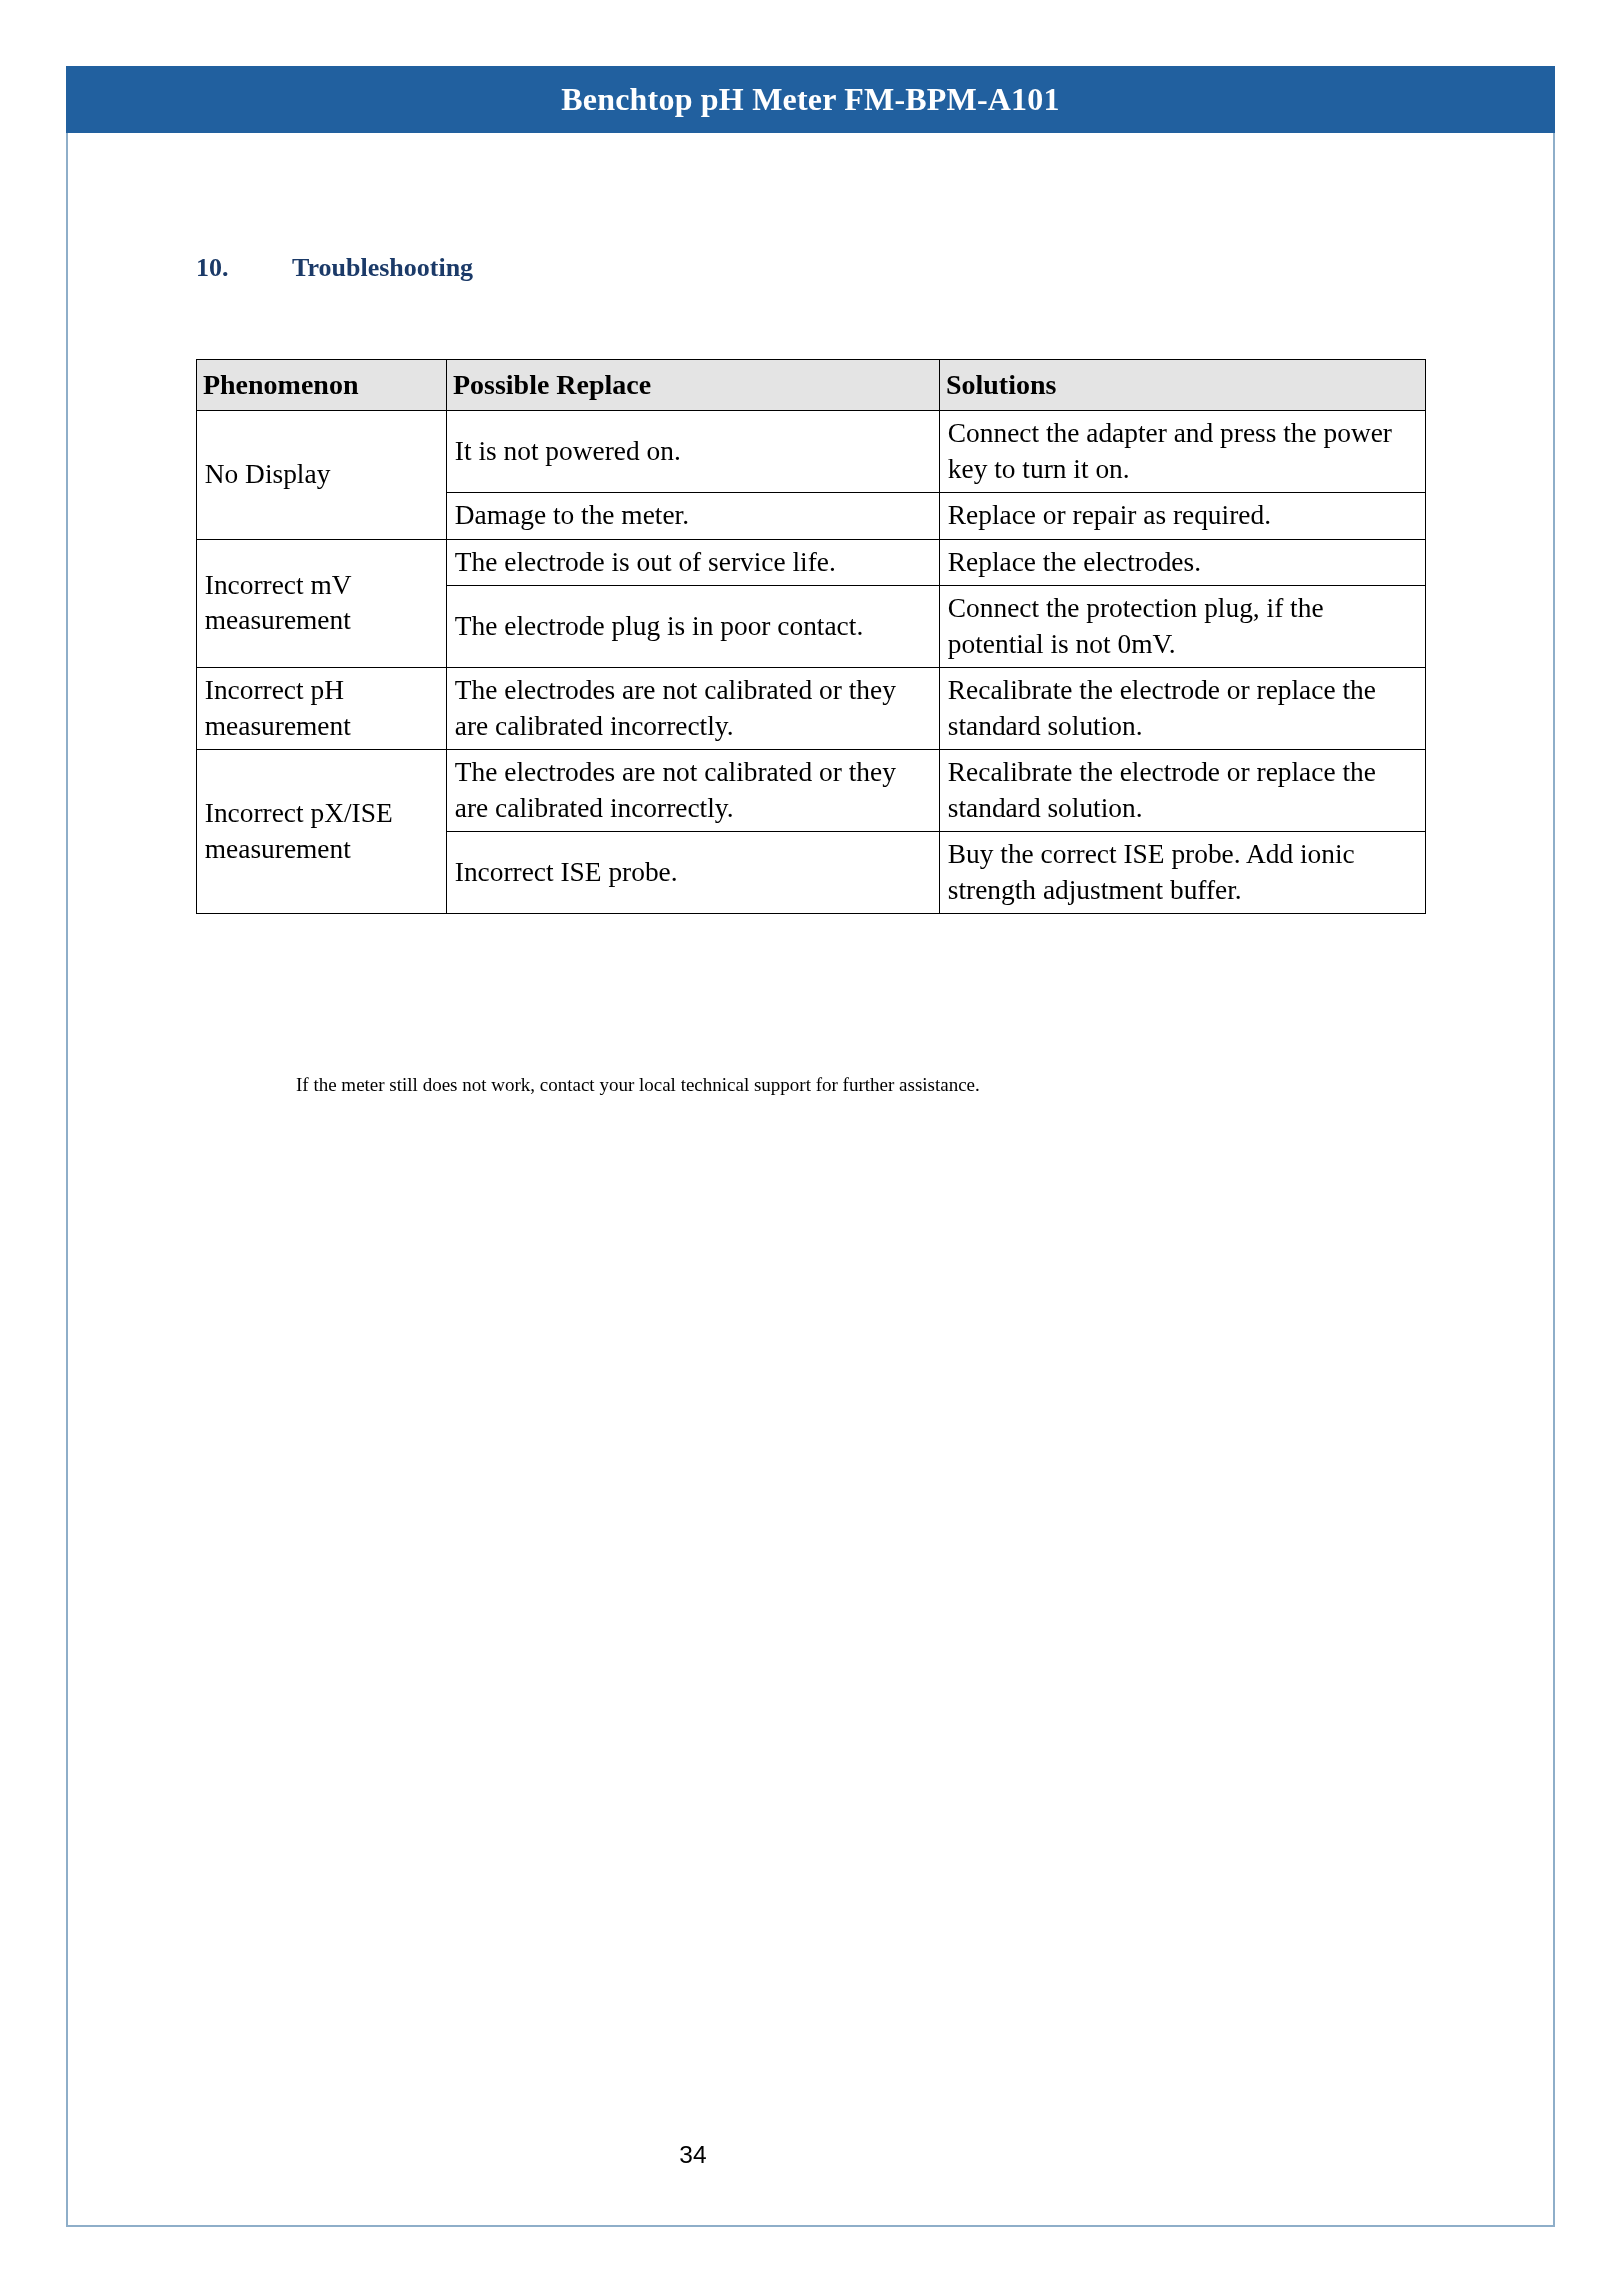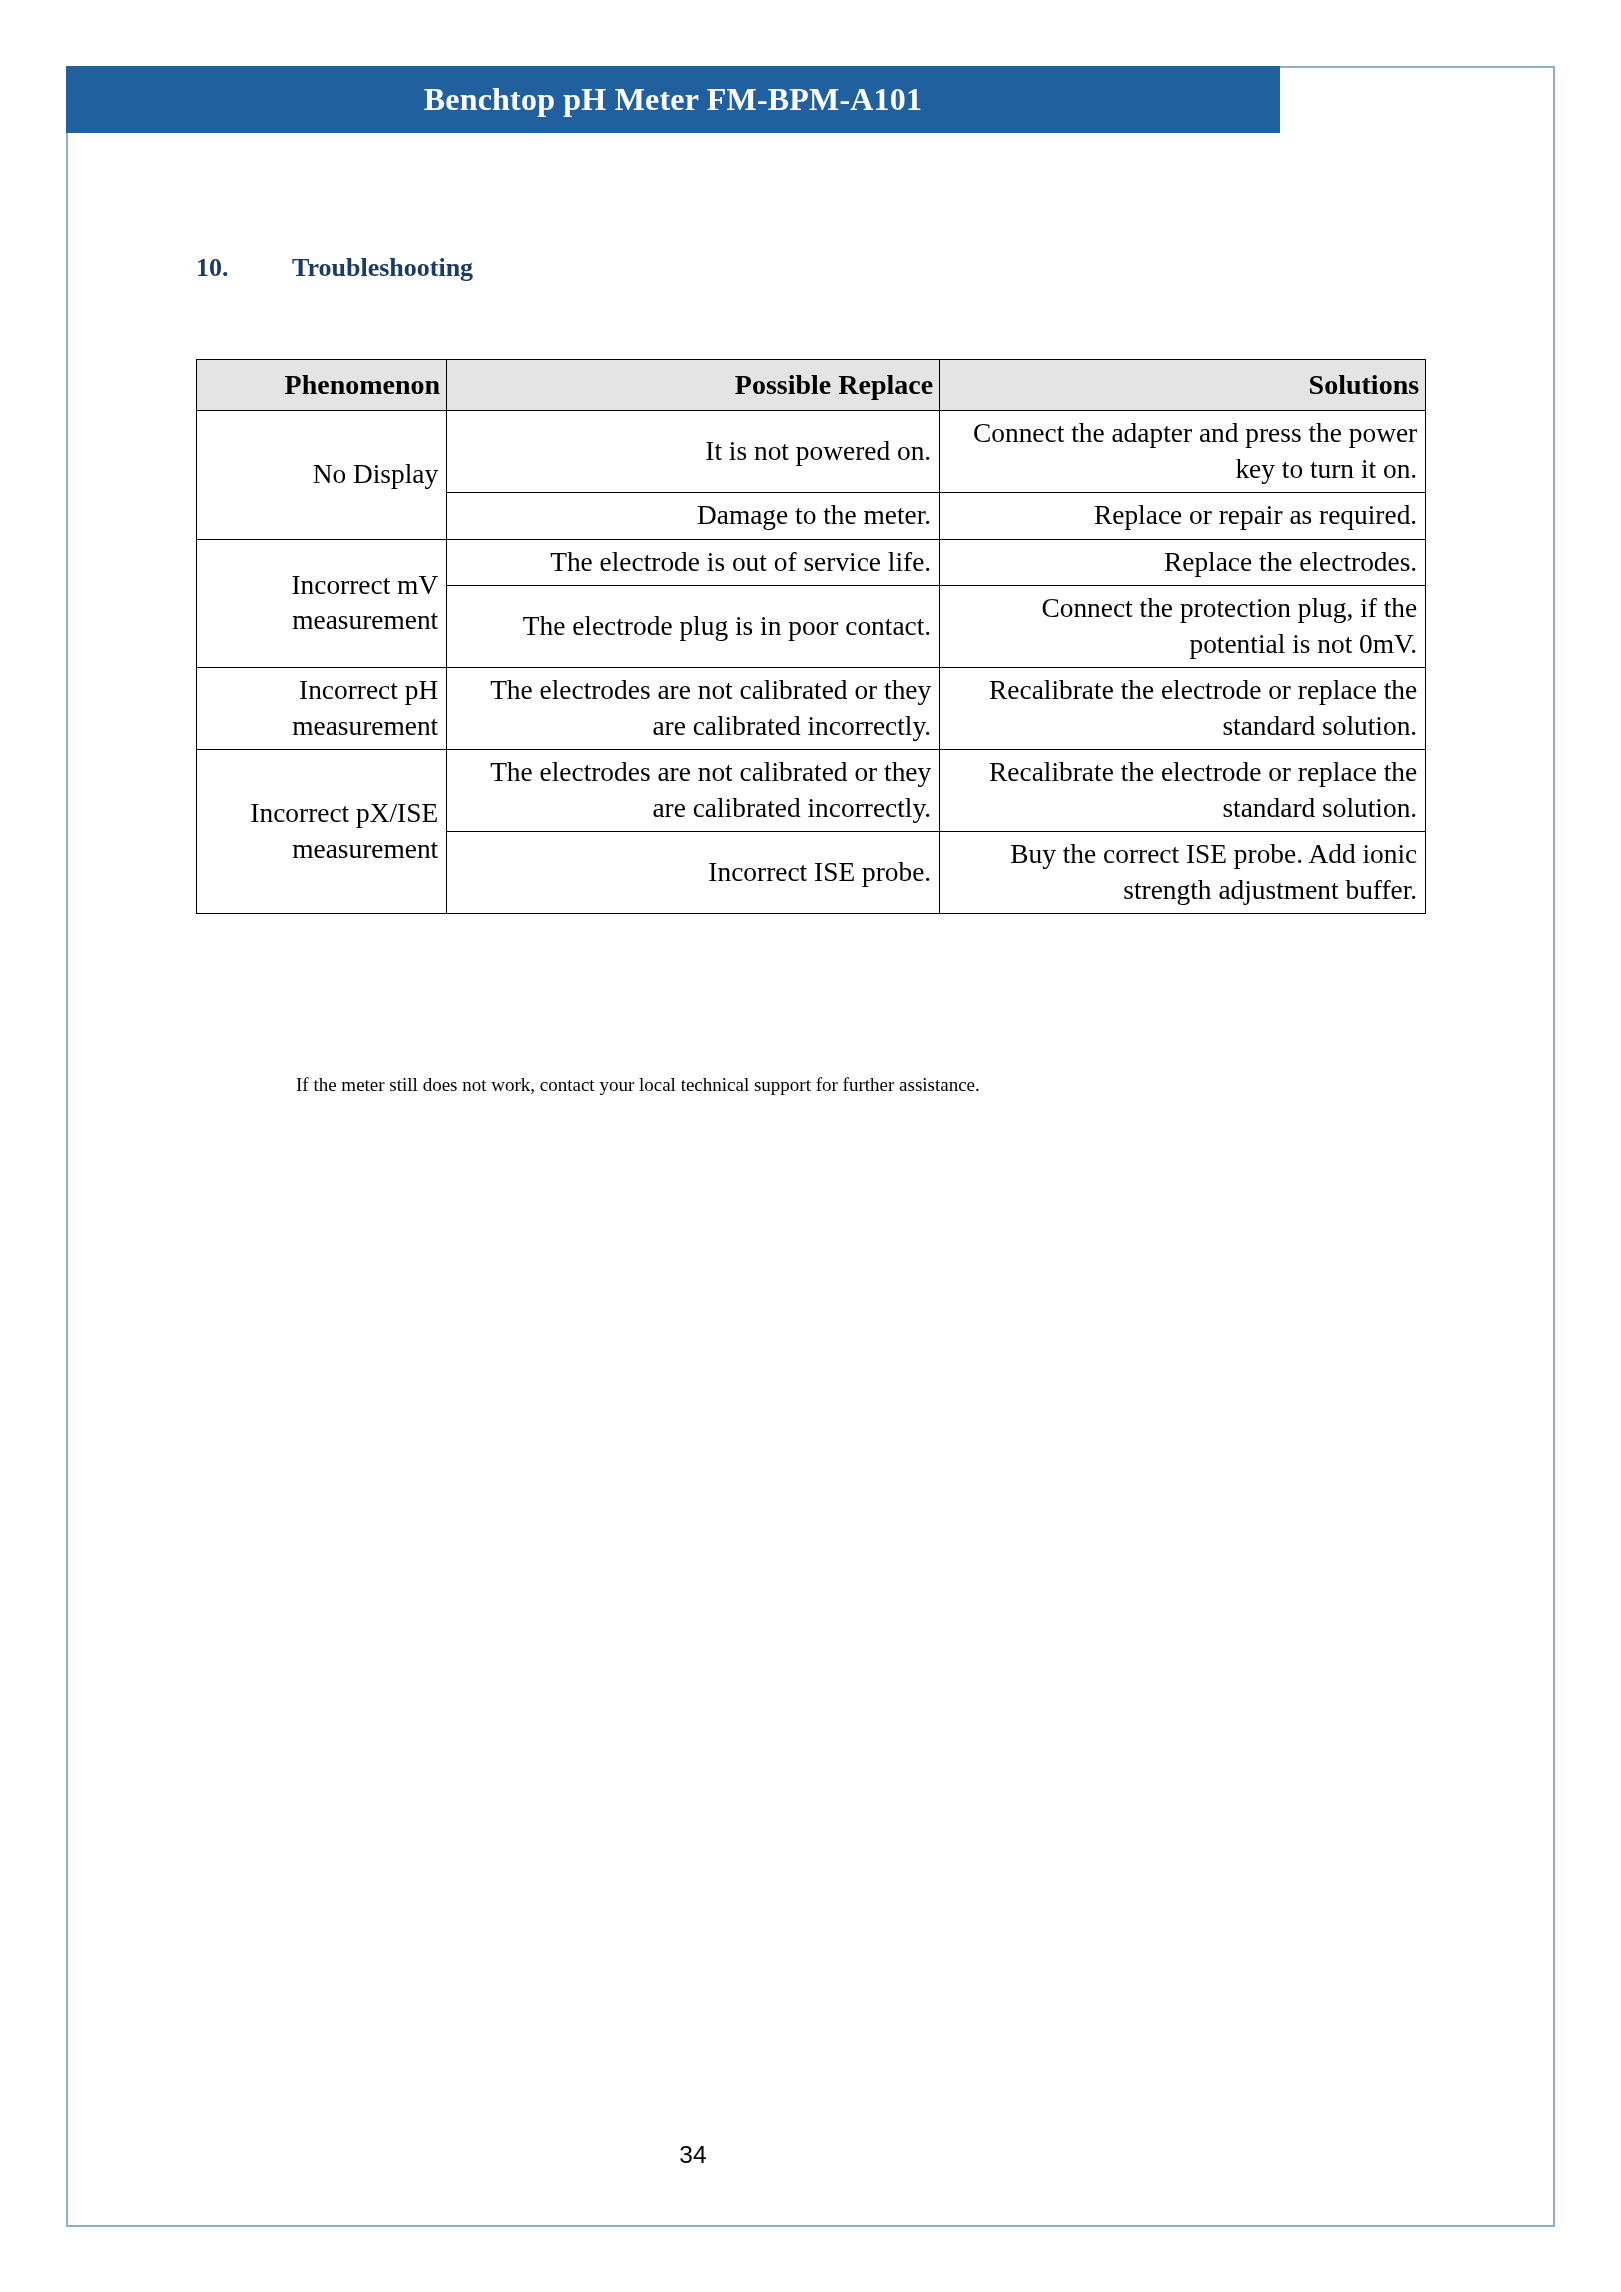--- a/index.html
+++ b/index.html
@@ -25,21 +25,21 @@
     border: 2px solid #8EAEC9;
     box-sizing: border-box;
     background: #ffffff;
   }
 
   
   .doc-header {
     position: absolute;
     left: 66px;
     top: 66px;
-    width: 1214px;
+    width: 1489px;
     height: 67px;
     background: #21609F;
     box-sizing: border-box;
     display: flex;
     align-items: center;
     justify-content: center;
     z-index: 5;
   }
   .doc-header-title {
     color: #ffffff;
@@ -86,21 +86,21 @@
     border-collapse: collapse;
     width: 1229px;
     table-layout: fixed;
     font-family: "Liberation Serif", serif;
     font-size: 27.4px;
     color: #000000;
   }
   table.trouble th,
   table.trouble td {
     border: 1.6px solid #000000;
-    text-align: right;
+    text-align: left;
     vertical-align: middle;
     padding: 4.9px 7.8px;
     line-height: 1.30;
   }
   table.trouble thead th {
     background: #E4E4E4;
     font-weight: bold;
     font-size: 28px;
     padding: 6.9px 5.9px;
   }

